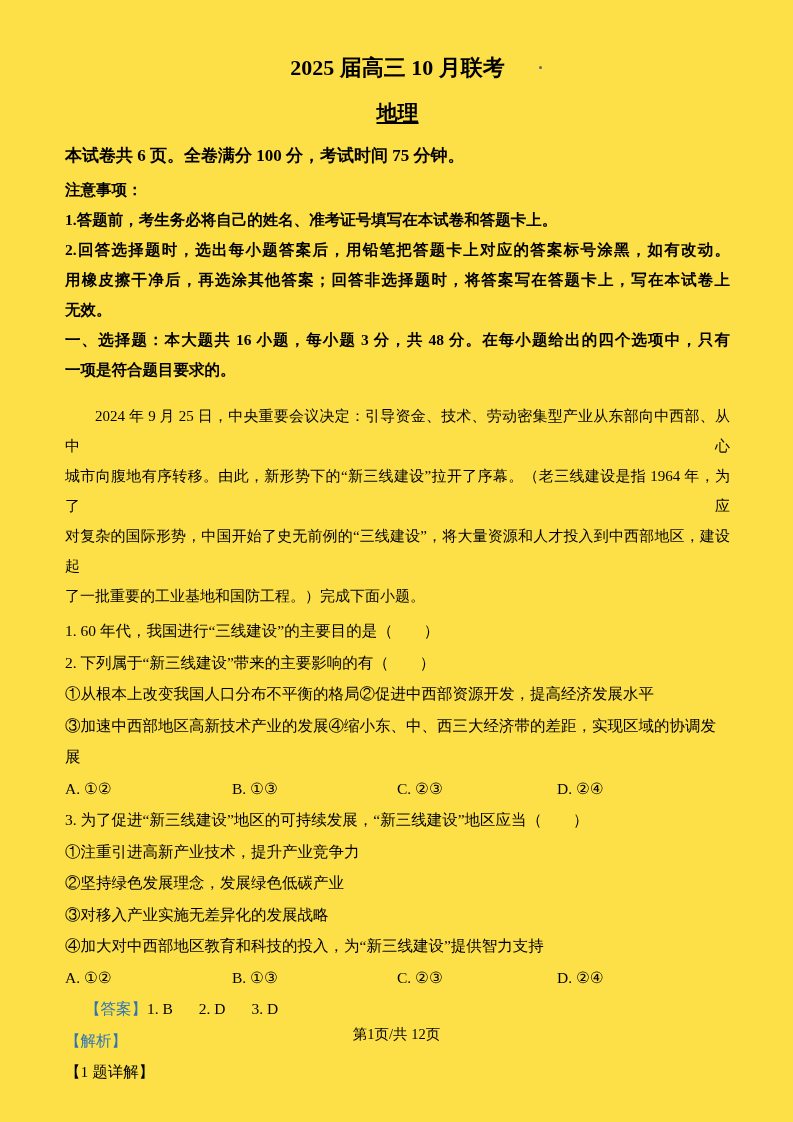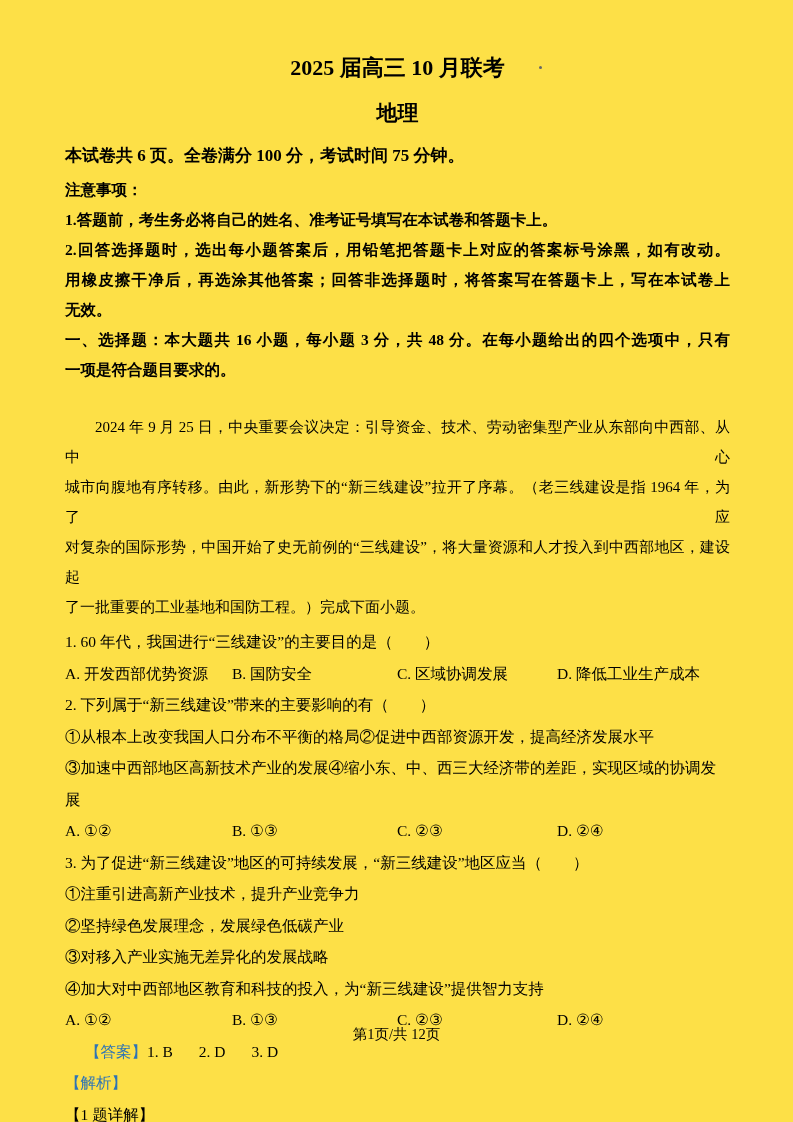--- a/index.html
+++ b/index.html
@@ -22,35 +22,36 @@
     font-size: 22px;
     font-weight: bold;
     line-height: 36px;
   }
   .subject {
     margin: 10px 0 0 0;
     text-align: center;
     font-size: 21px;
     font-weight: bold;
     line-height: 34px;
+    text-decoration: underline;
   }
   .exam-info {
     margin: 14px 0 0 0;
     font-size: 17px;
     font-weight: bold;
     line-height: 24px;
   }
   .notices { margin-top: 7px; }
   .notices p, .section-heading p {
     margin: 0;
     font-size: 15.5px;
     font-weight: bold;
     line-height: 30px;
   }
-  .passage { margin-top: 27px; }
+  .passage { margin-top: 16px; }
   .passage p {
     margin: 0;
     font-size: 15px;
     line-height: 30px;
   }
   .indent { text-indent: 2em; }
   .jl { text-align: justify; text-align-last: justify; }
   .questions { margin-top: 4px; }
   .questions p, .answer-line, .analysis-line, .detail-line {
     margin: 0;
@@ -115,26 +116,20 @@
       <p class="jl indent">2024 年 9 月 25 日，中央重要会议决定：引导资金、技术、劳动密集型产业从东部向中西部、从中心</p>
       <p class="jl">城市向腹地有序转移。由此，新形势下的“新三线建设”拉开了序幕。（老三线建设是指 1964 年，为了应</p>
       <p class="jl">对复杂的国际形势，中国开始了史无前例的“三线建设”，将大量资源和人才投入到中西部地区，建设起</p>
       <p>了一批重要的工业基地和国防工程。）完成下面小题。</p>
     </section>
 
     <section class="questions">
 
       <div>
         <p>1. 60 年代，我国进行“三线建设”的主要目的是（　　）</p>
-        <div class="options-row">
-          <span>A. 开发西部优势资源</span>
-          <span>B. 国防安全</span>
-          <span>C. 区域协调发展</span>
-          <span>D. 降低工业生产成本</span>
-        </div>
       </div>
 
       <div>
         <p>2. 下列属于“新三线建设”带来的主要影响的有（　　）</p>
         <p>①从根本上改变我国人口分布不平衡的格局②促进中西部资源开发，提高经济发展水平</p>
         <p>③加速中西部地区高新技术产业的发展④缩小东、中、西三大经济带的差距，实现区域的协调发展</p>
         <div class="options-row">
           <span>A. ①②</span>
           <span>B. ①③</span>
           <span>C. ②③</span>

